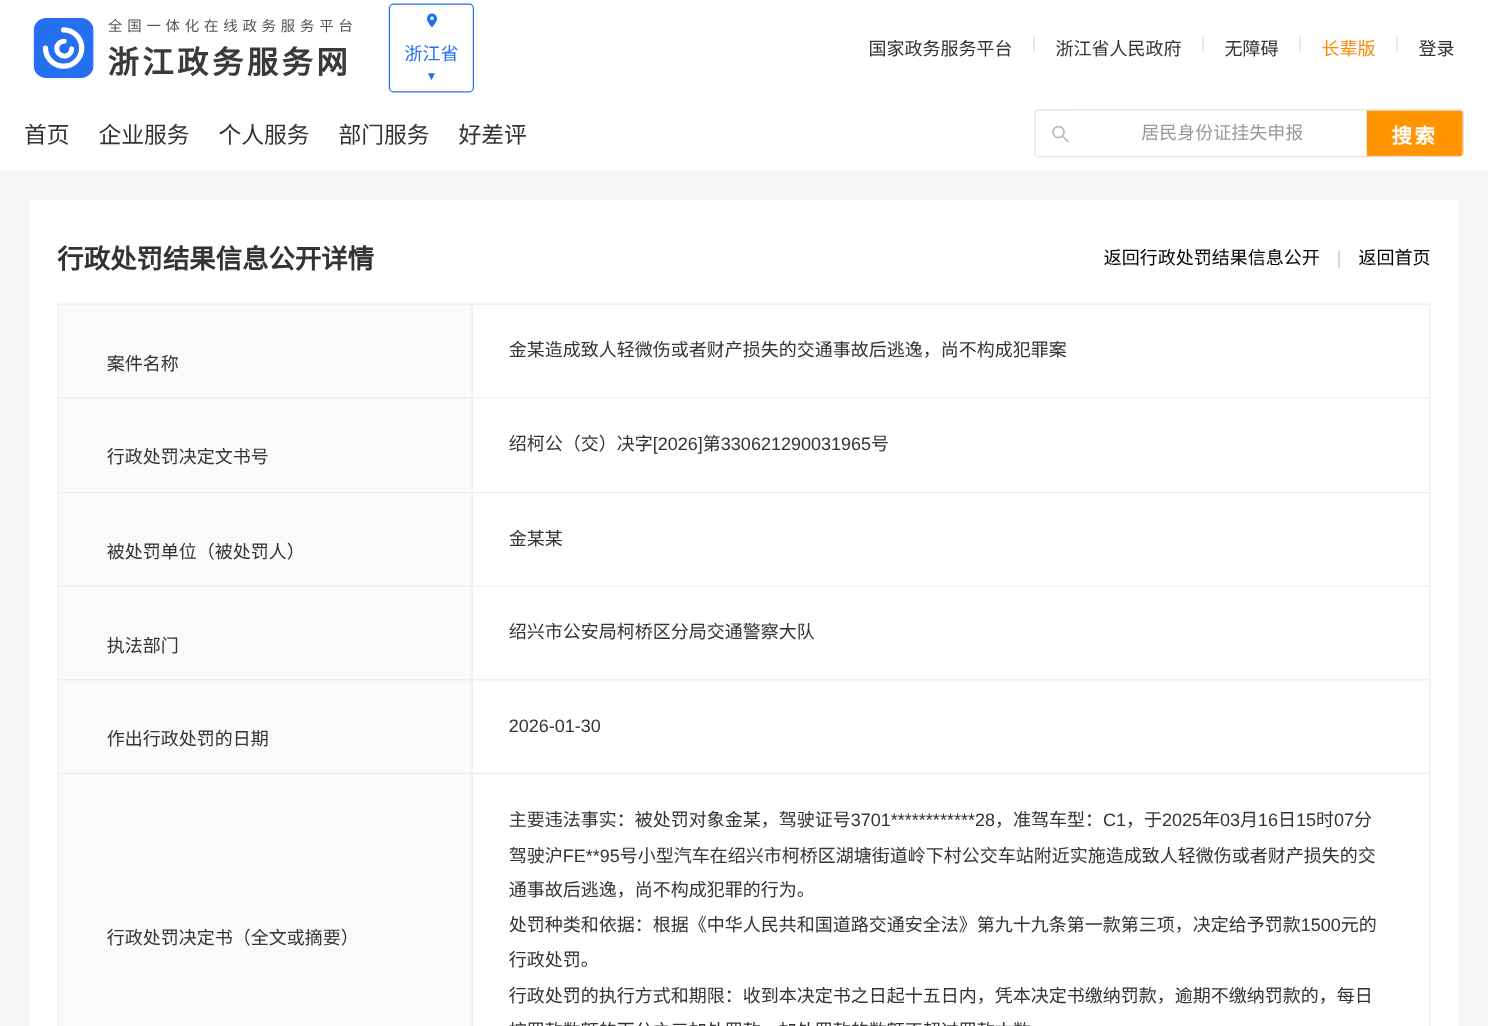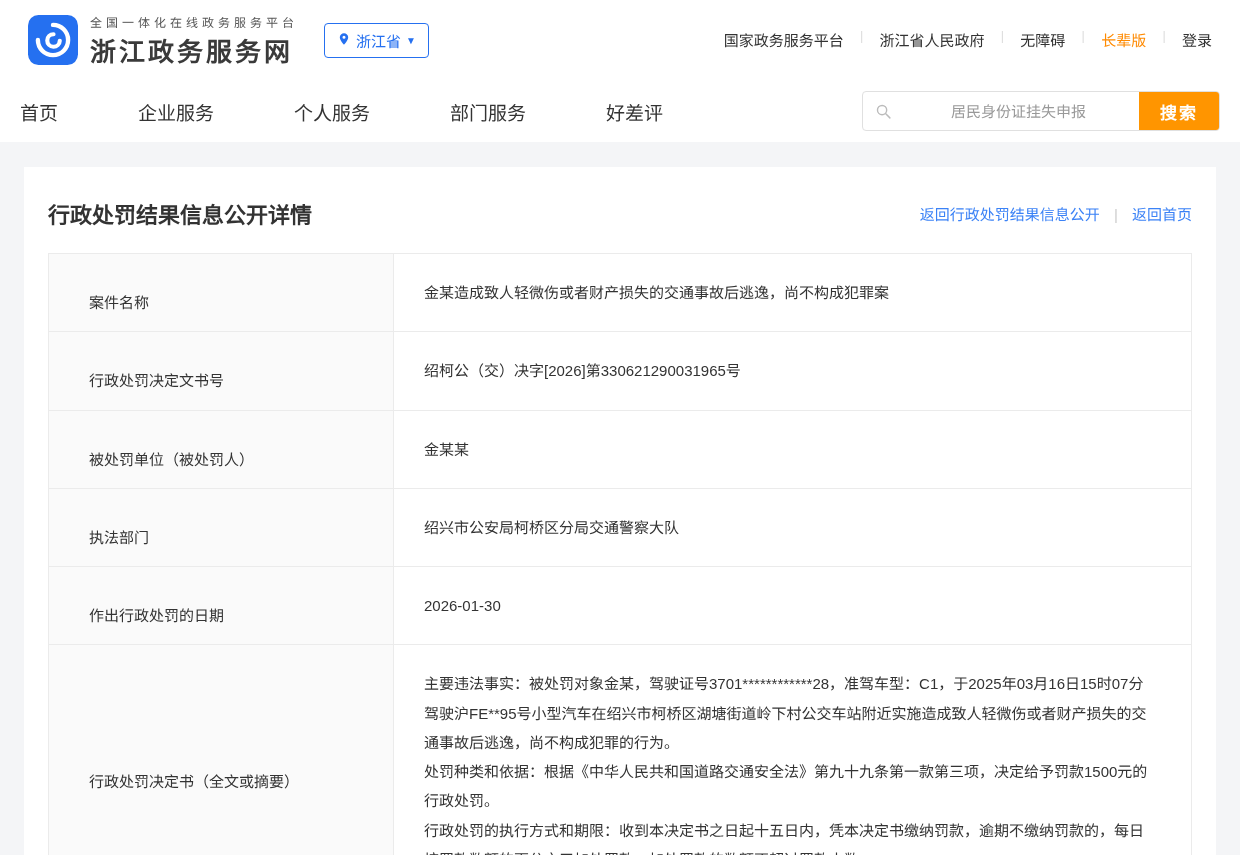--- a/index.html
+++ b/index.html
@@ -24,39 +24,39 @@
     font-size:12px; color:#555; letter-spacing:4px; margin-bottom:3px;
   }
   .brand-text .sitename {
     font-size:26px; font-weight:bold; color:#3a3a3a; letter-spacing:3px;
   }
   .region-btn {
     margin-left:26px;
     display:inline-flex; align-items:center; gap:5px;
     border:1px solid #2570f0; color:#2570f0;
     border-radius:4px; background:#fff;
-    font-size:15px; padding:6px 12px; cursor:pointer;
+    font-size:15px; padding:6px 12px; cursor:pointer;flex-direction:column;
   }
   .region-btn .caret { font-size:10px; }
   .top-links {
     margin-left:auto;
     display:flex; align-items:flex-start;
     font-size:15px; color:#333;font-family:Liberation Mono, monospace;
   }
   .top-links a { color:#333; text-decoration:none; cursor:pointer; }
   .top-links a.elder { color:#ff8a00; }
   .top-links .sep { color:#ddd; margin:0 14px; font-size:13px; }
   
   .navbar {
     background:#fff;
     height:62px;
     display:flex; align-items:center;
     padding:0 20px;
   }
-  .nav-items { display:flex; gap:80px; }
+  .nav-items { display:flex; gap:24px; }
   .nav-items a {
     font-size:19px; color:#333; text-decoration:none; cursor:pointer;
   }
   .searchbox {
     margin-left:auto;
     display:flex; align-items:stretch;
     width:358px; height:40px;
     border:1px solid #e0e0e0; border-radius:4px;
     overflow:hidden; background:#fff;
   }
@@ -80,21 +80,21 @@
     min-height:665px;
     padding:30px 24px 60px 24px;
     position:relative;
   }
   .card-head {
     display:flex; align-items:center; justify-content:space-between;
     margin-bottom:24px;
   }
   .page-title { font-size:22px; font-weight:bold; color:#333; }
   .back-links { font-size:15px; }
-  .back-links a { color:#3b82f6; text-decoration:none; cursor:pointer; }
+  .back-links a { color:#000000; text-decoration:none; cursor:pointer; }
   .back-links .sep { color:#ccc; margin:0 10px; }
   
   table.detail {
     width:100%;
     border-collapse:collapse;
     border:1px solid #ebebeb;
   }
   table.detail th, table.detail td {
     border:1px solid #ebebeb;
     font-size:15px; font-weight:normal;

